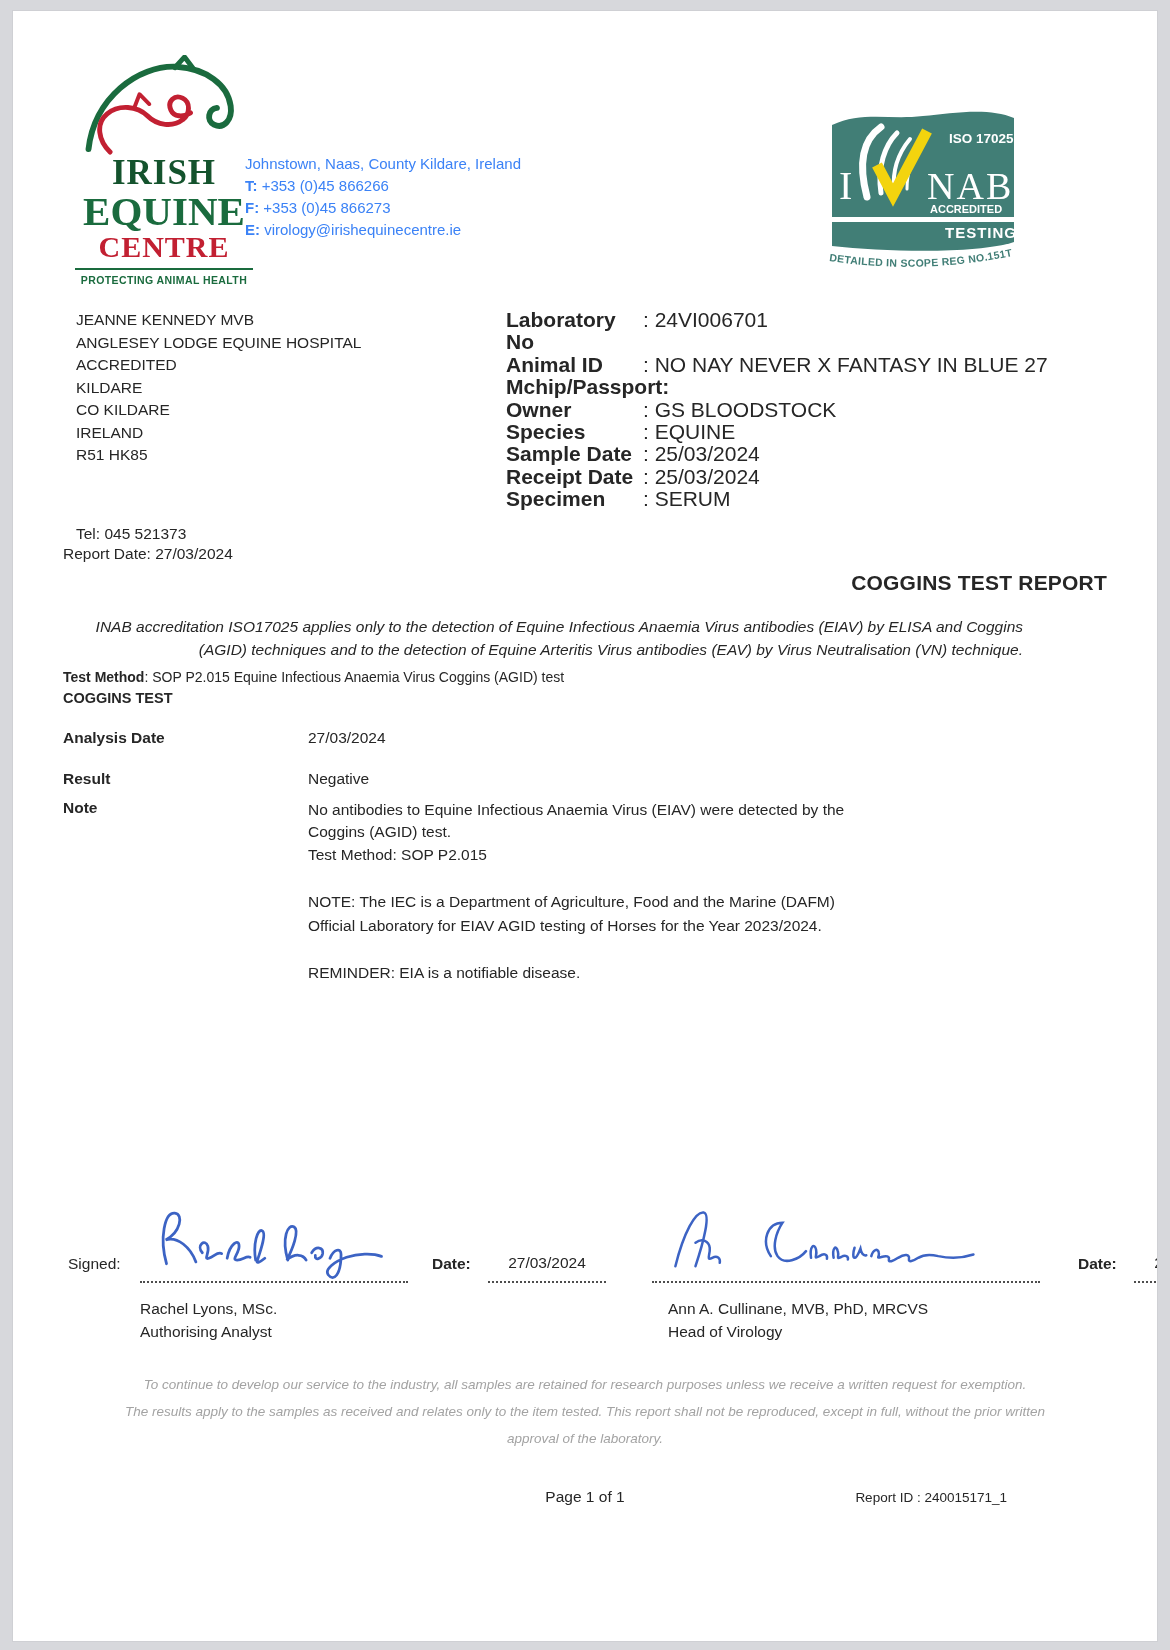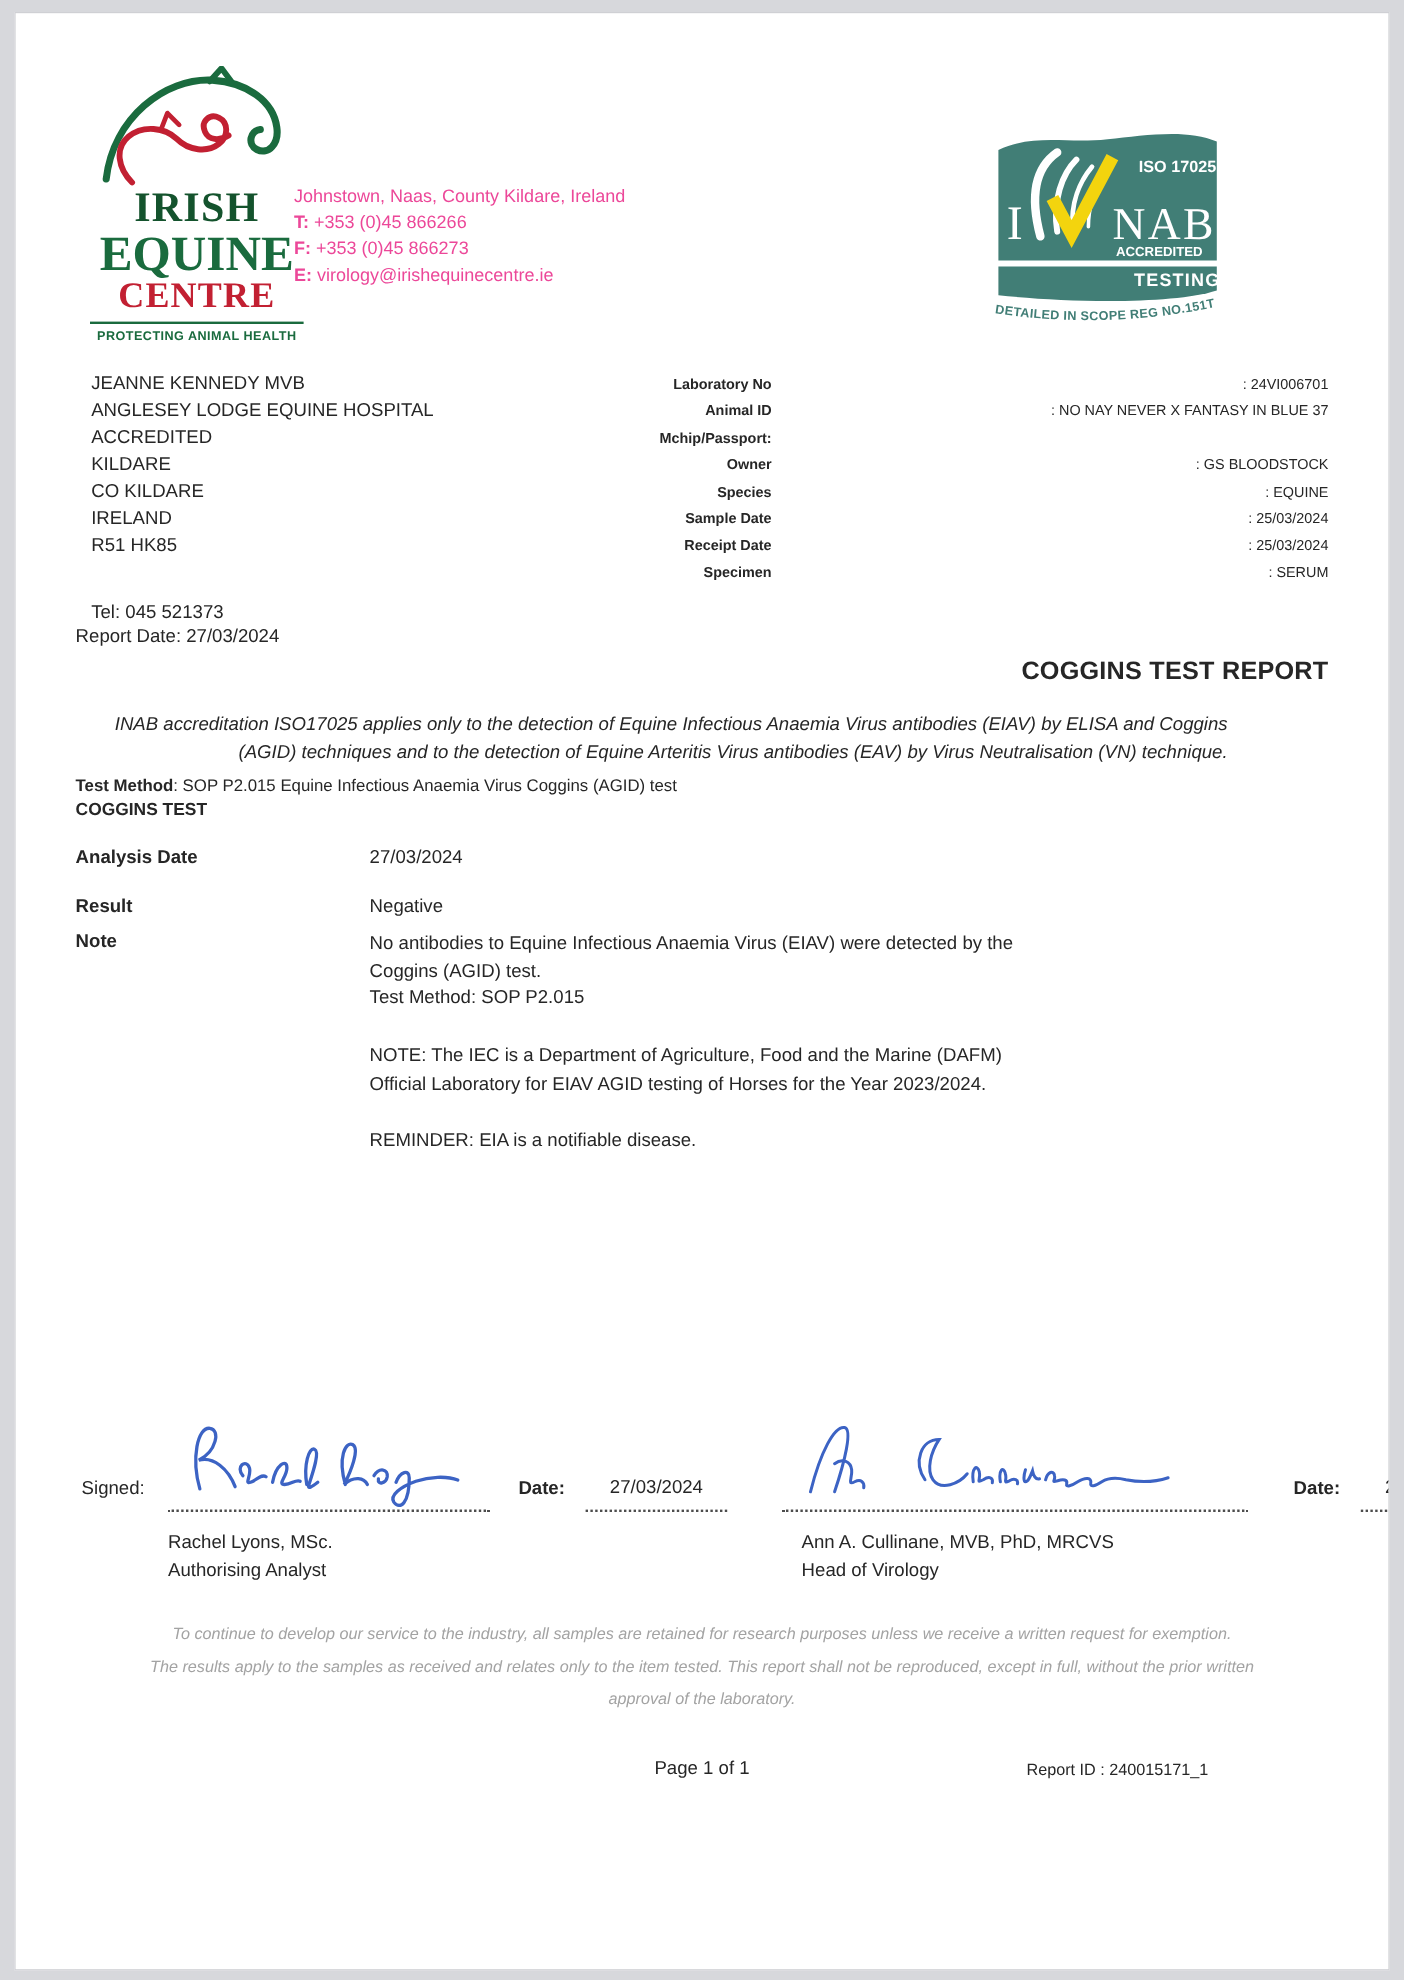--- a/index.html
+++ b/index.html
@@ -19,28 +19,28 @@
   }
   
   .header { position:relative; height:248px; }
   .logo-block { position:absolute; left:12px; top:2px; width:178px; text-align:center; }
   .logo-horses { display:block; margin:0 auto; }
   .logo-word1 { font-family:"Liberation Serif", serif; font-weight:bold; font-size:35px; color:#14532d; letter-spacing:1px; line-height:36px; }
   .logo-word2 { font-family:"Liberation Serif", serif; font-weight:bold; font-size:41px; color:#1a6b3e; letter-spacing:0px; line-height:40px; }
   .logo-word3 { font-family:"Liberation Serif", serif; font-weight:bold; font-size:30px; color:#c22032; letter-spacing:1px; line-height:32px; }
   .logo-rule { border-top:2px solid #1a6b3e; margin-top:5px; }
   .logo-tagline { font-size:10.5px; font-weight:bold; color:#1a6b3e; letter-spacing:0.4px; margin-top:4px; white-space:nowrap; }
-  .contact { position:absolute; left:182px; top:100px; color:#ec4899; font-size:15px; line-height:22px; }
+  .contact { position:absolute; left:182px; top:100px; color:#3b82f6; font-size:15px; line-height:22px; }
   .contact b { font-weight:bold; }
   .badge-wrap { position:absolute; right:88px; top:52px; width:192px; }
   
   .columns { display:flex; margin-top:8px; }
   .recipient { width:443px; padding-left:13px; font-size:15.5px; line-height:22.5px; }
   .sample { flex:1; }
-  .sample-row { display:flex; font-size:12px; line-height:22.4px;text-align:right; }
+  .sample-row { display:flex; font-size:21px; line-height:22.4px; }
   .sample-row .lbl { width:137px; font-weight:bold; flex:none; }
   .sample-row .val { flex:1; white-space:nowrap; }
   .tel-line { padding-left:13px; font-size:15.5px; margin-top:14px; }
   .reportdate-line { font-size:15.5px; margin-top:2px; }
   
   .report-title { text-align:right; font-weight:bold; font-size:21px; margin-top:8px; letter-spacing:0.2px; }
   .inab-note { font-style:italic; font-size:15.5px; line-height:23.5px; margin-top:20px; padding-left:13px; width:960px;text-align:right; }
   .testmethod-line { font-size:14px; margin-top:7px; }
   .section-title { font-weight:bold; font-size:14.5px; margin-top:5px; }
   .field-row { display:flex; margin-top:23px; font-size:15.5px; }
@@ -135,21 +135,21 @@
       <div>IRELAND</div>
       <div>R51 HK85</div>
     </div>
     <div class="sample">
       <div class="sample-row">
           <span class="lbl">Laboratory No</span>
           <span class="val">: 24VI006701</span>
         </div>
       <div class="sample-row">
           <span class="lbl">Animal ID</span>
-          <span class="val">: NO NAY NEVER X FANTASY IN BLUE 37</span>
+          <span class="val">: NO NAY NEVER X FANTASY IN BLUE 27</span>
         </div>
       <div class="sample-row">
           <span class="lbl">Mchip/Passport:</span>
           <span class="val"></span>
         </div>
       <div class="sample-row">
           <span class="lbl">Owner</span>
           <span class="val">: GS BLOODSTOCK</span>
         </div>
       <div class="sample-row">

